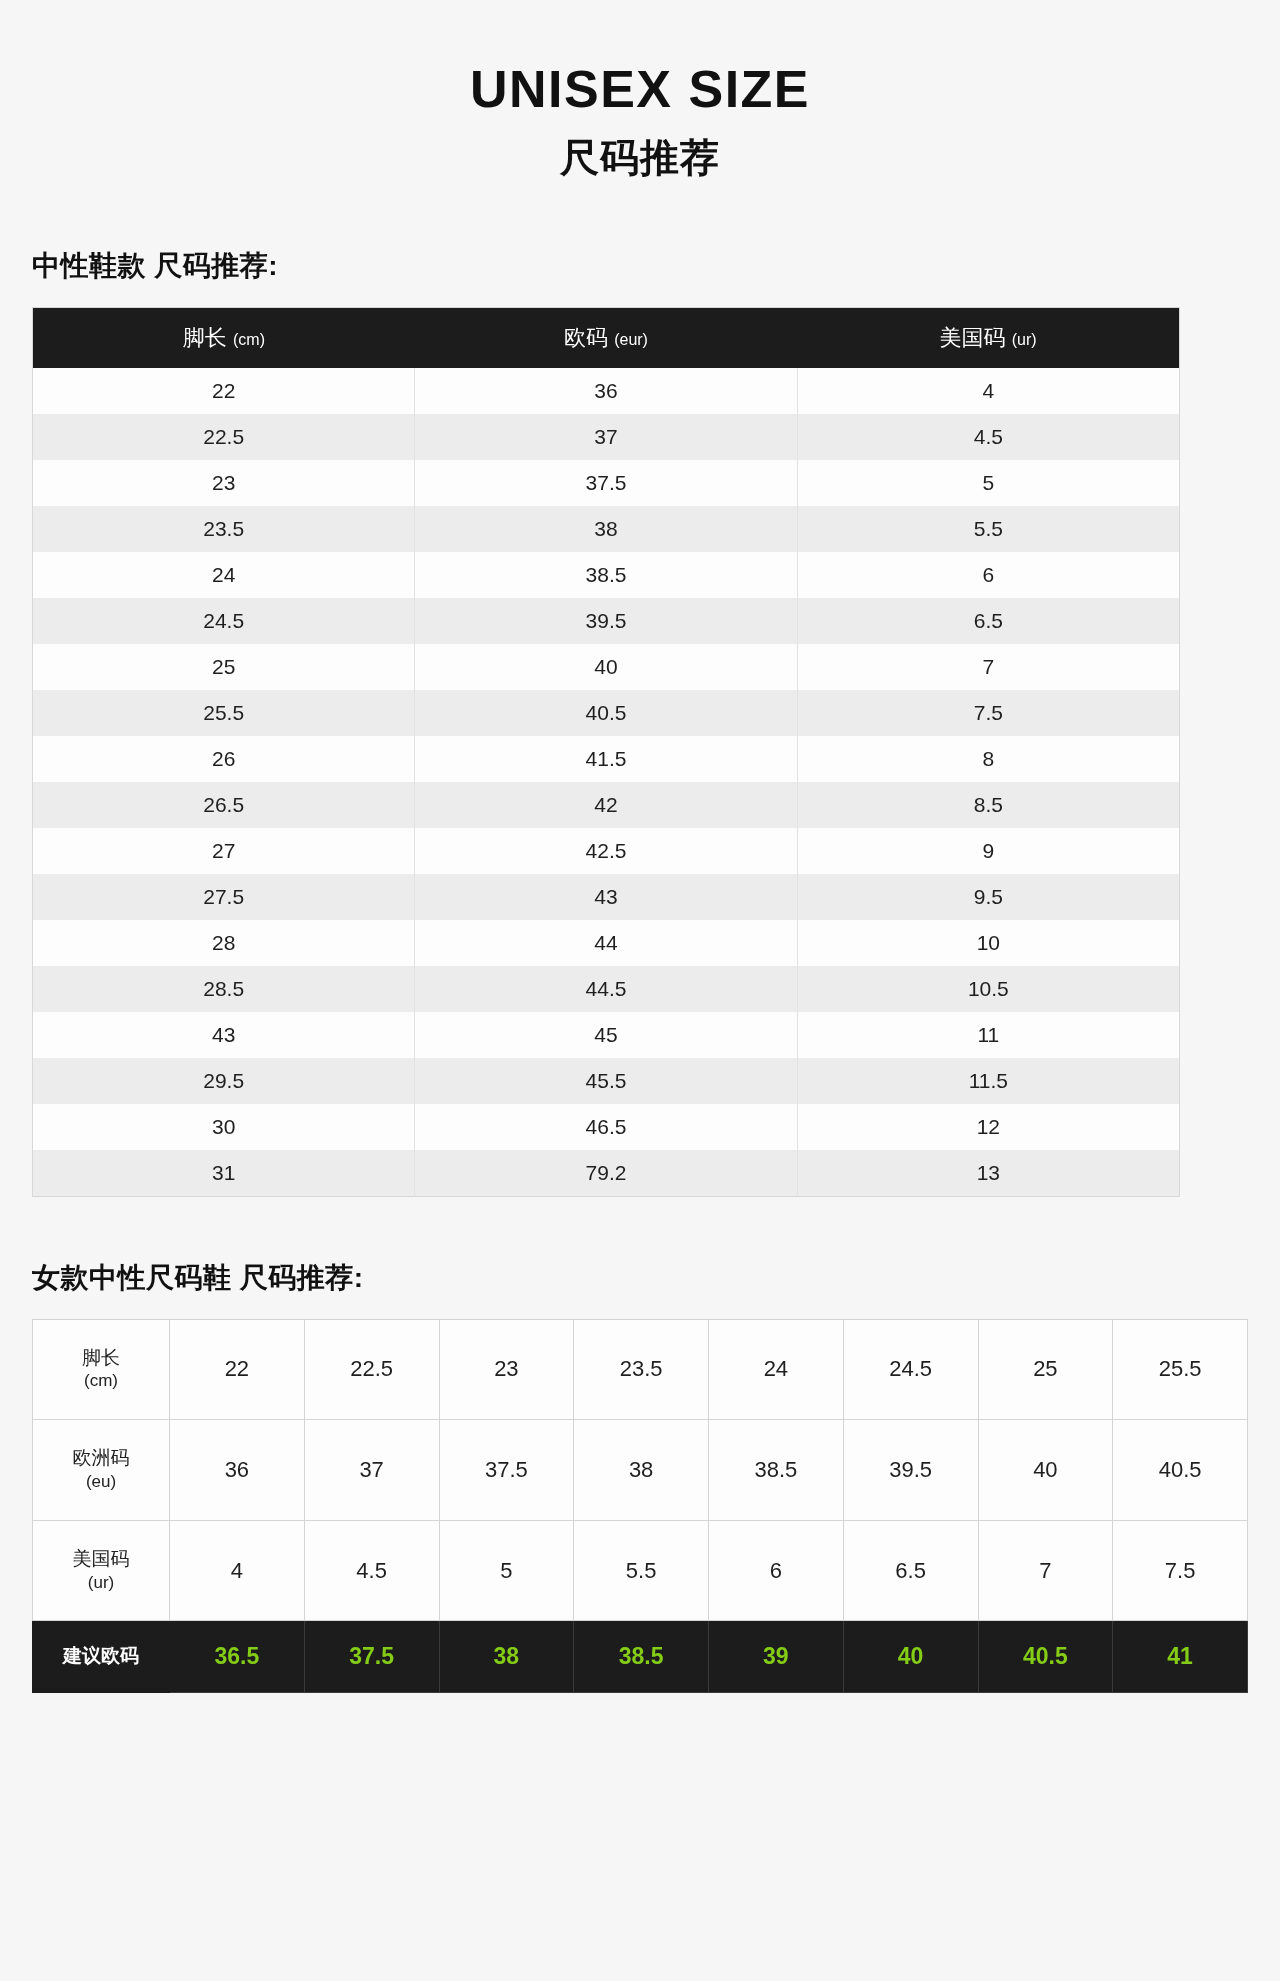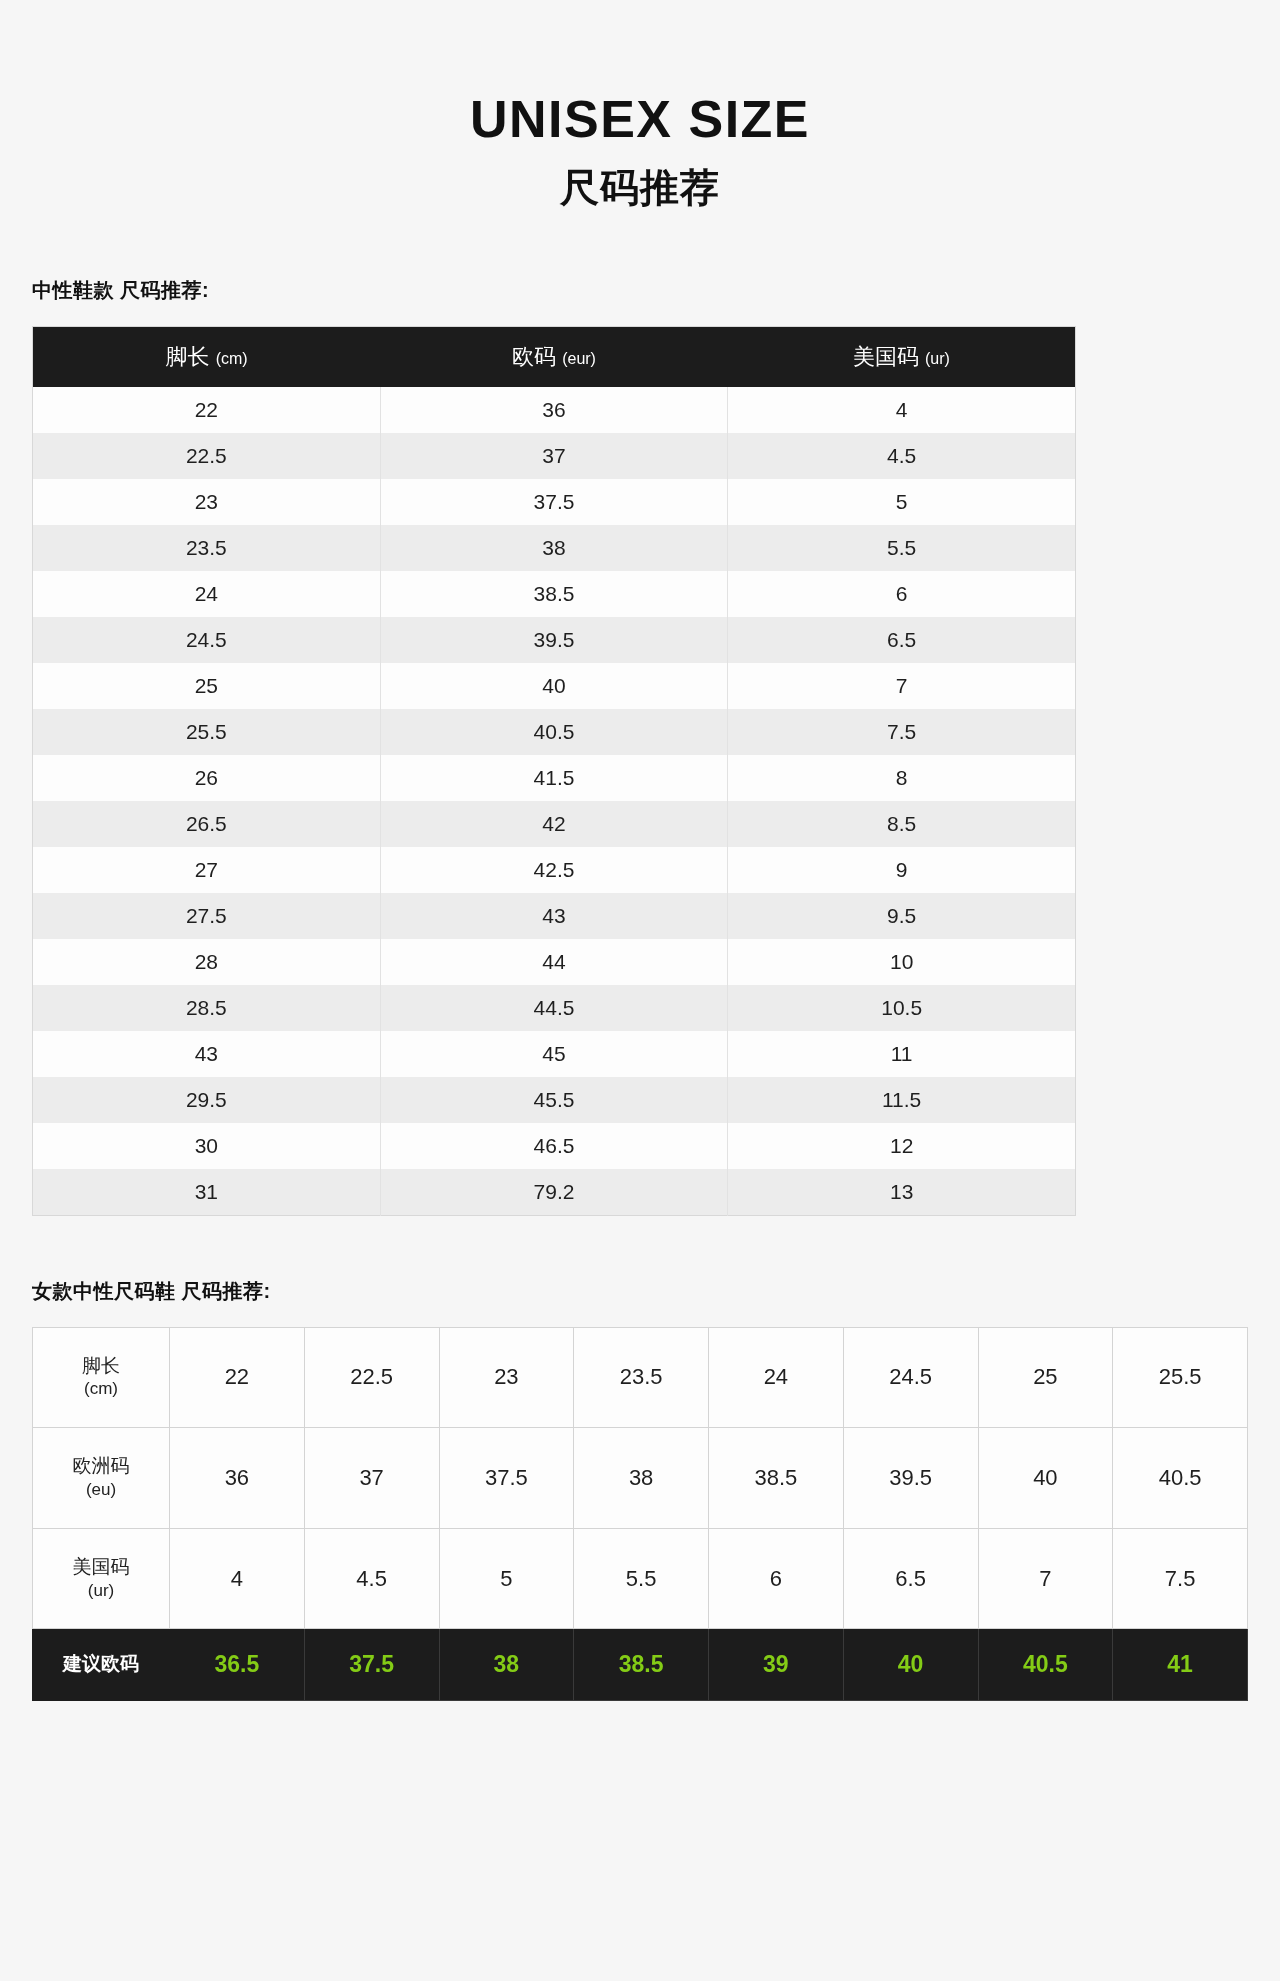--- a/index.html
+++ b/index.html
@@ -17,50 +17,50 @@
   .page {
     width: 1280px;
     box-sizing: border-box;
     padding: 0 32px;
     position: relative;
   }
 
   
   .title-block {
     text-align: center;
-    padding-top: 92px;
+    padding-top: 62px;
   }
   .main-title {
     font-size: 52px;
     font-weight: 800;
     letter-spacing: 1.5px;
     line-height: 1.05;
     margin: 0;
     color: #111;
   }
   .sub-title {
     font-size: 39px;
     font-weight: 700;
     margin: 14px 0 0 0;
     color: #111;
     letter-spacing: 1px;
   }
 
   
   .section-heading {
-    font-size: 20px;
+    font-size: 28px;
     font-weight: 700;
     color: #111;
     margin: 62px 0 22px 0;
     letter-spacing: 0.5px;
   }
 
   
   .table1 {
-    width: 1044px;
+    width: 1148px;
     border-collapse: collapse;
     table-layout: fixed;
     background: #0369a1;
     border: 1px solid #d8d8d8;
   }
   .table1 thead th {
     background: #1c1c1c;
     color: #ffffff;
     font-size: 22px;
     font-weight: 400;

